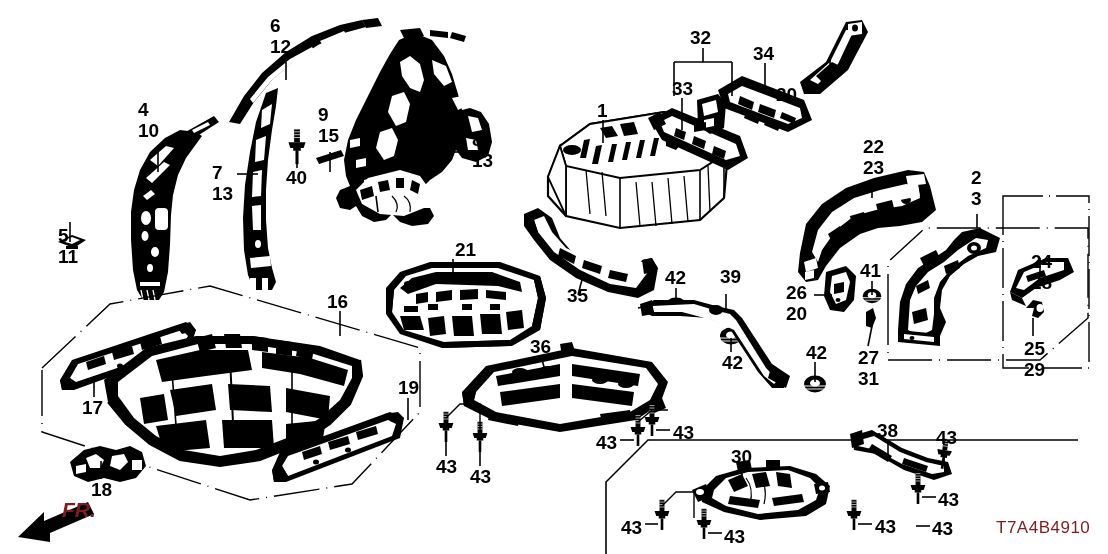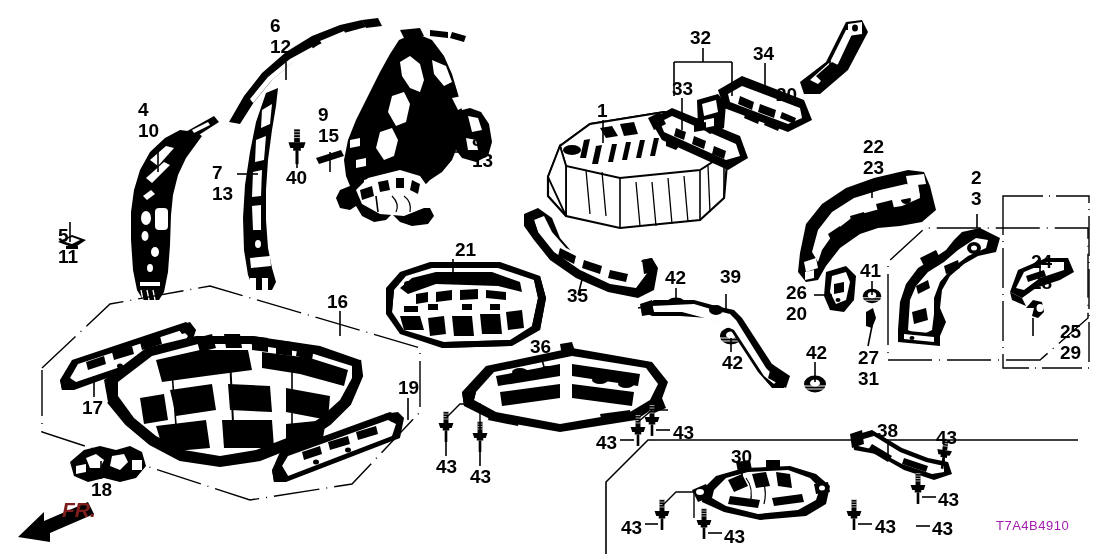--- a/index.html
+++ b/index.html
@@ -23,23 +23,23 @@
     color:#000;
     line-height:1.05;
     letter-spacing:0px;
     white-space:pre;
     user-select:none;
   }
   .lbl.two{line-height:1.08;}
   .code{
     position:absolute;
     font-family:"Liberation Sans", sans-serif;
-    font-size:13px;
+    font-size:17px;
     font-weight:400;
-    color:#a21caf;
+    color:#7f1d1d;
     letter-spacing:0.5px;
   }
   .frtxt{
     position:absolute;
     font-family:"Liberation Sans", sans-serif;
     font-size:21px;
     font-weight:700;
     font-style:italic;
     color:#7f1d1d;
   }
@@ -547,21 +547,21 @@
       <div class="lbl two" style="left: 318px; top: 105px;"><div>9</div><div>15</div></div>
       <div class="lbl" style="left: 286px; top: 168px;"><div>40</div></div>
       <div class="lbl" style="left: 597px; top: 101px;"><div>1</div></div>
       <div class="lbl" style="left: 690px; top: 28px;"><div>32</div></div>
       <div class="lbl" style="left: 672px; top: 79px;"><div>33</div></div>
       <div class="lbl" style="left: 753px; top: 44px;"><div>34</div></div>
       <div class="lbl" style="left: 776px; top: 85px;"><div>20</div></div>
       <div class="lbl two" style="left: 863px; top: 137px;"><div>22</div><div>23</div></div>
       <div class="lbl two" style="left: 971px; top: 168px;"><div>2</div><div>3</div></div>
       <div class="lbl two" style="left: 1031px; top: 212px; margin-top: 40px;"><div>24</div><div>28</div></div>
-      <div class="lbl two" style="left: 1024px; top: 322px; margin-left: 36px;"><div>25</div><div>29</div></div>
+      <div class="lbl two" style="left: 1024px; top: 339px;"><div>25</div><div>29</div></div>
       <div class="lbl two" style="left: 786px; top: 283px;"><div>26</div><div>20</div></div>
       <div class="lbl two" style="left: 858px; top: 348px;"><div>27</div><div>31</div></div>
       <div class="lbl" style="left: 860px; top: 261px;"><div>41</div></div>
       <div class="lbl" style="left: 455px; top: 240px; text-align: center;"><div>21</div></div>
       <div class="lbl" style="left: 567px; top: 286px;"><div>35</div></div>
       <div class="lbl" style="left: 530px; top: 337px;"><div>36</div></div>
       <div class="lbl" style="left: 714px; top: 267px; margin-left: 6px;"><div>39</div></div>
       <div class="lbl" style="left: 665px; top: 268px;"><div>42</div></div>
       <div class="lbl" style="left: 722px; top: 353px;"><div>42</div></div>
       <div class="lbl" style="left: 806px; top: 343px;"><div>42</div></div>

